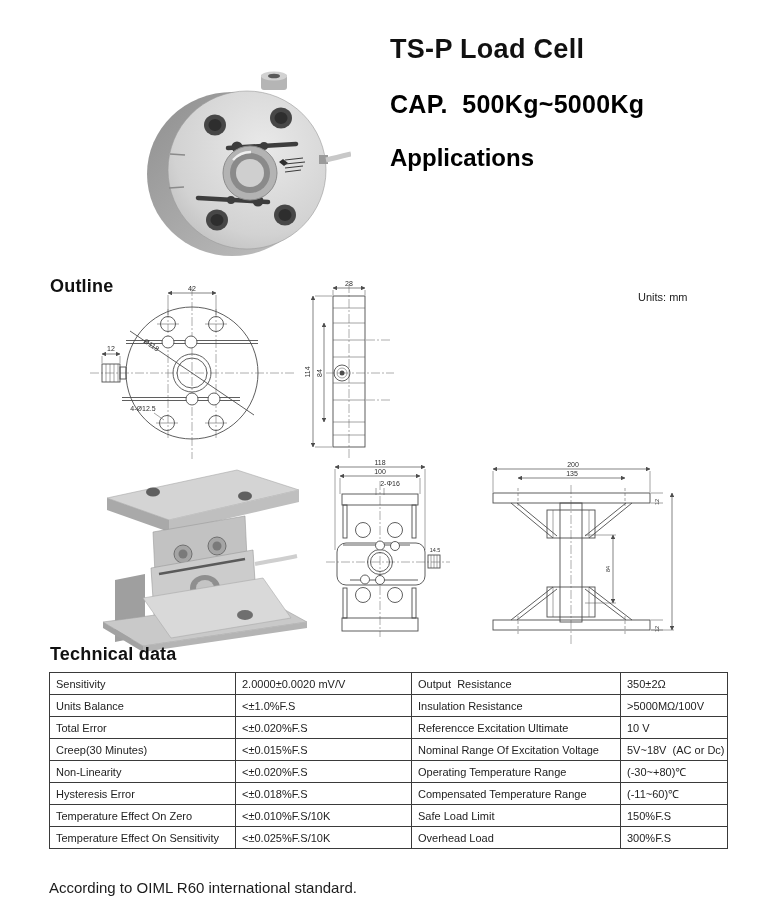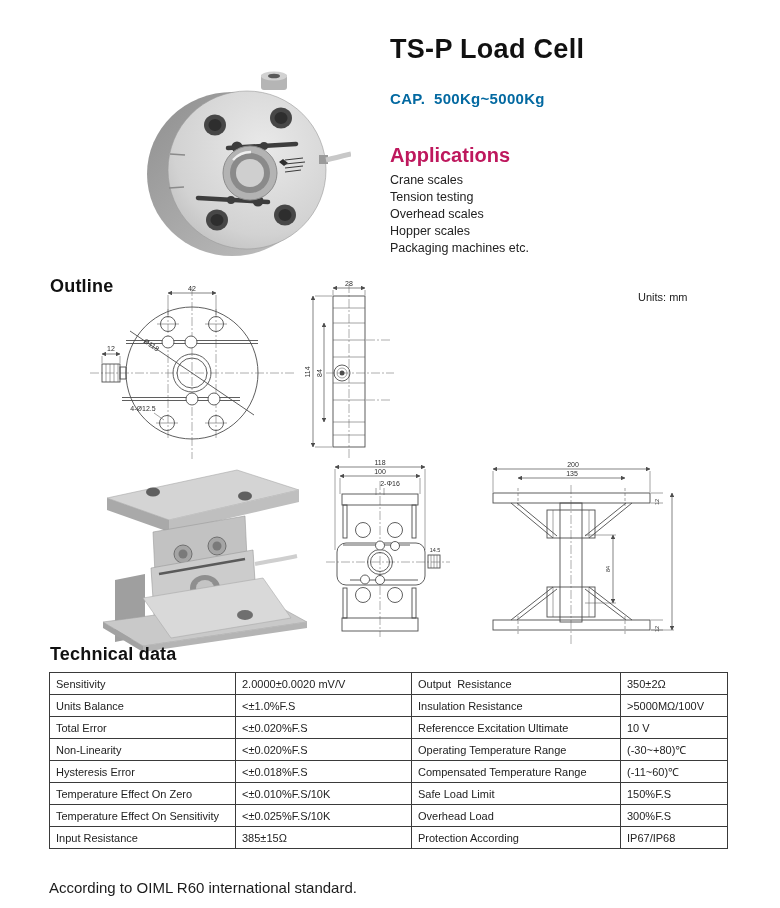--- a/index.html
+++ b/index.html
@@ -1,21 +1,21 @@
 <!DOCTYPE html>
 <html><head>
 <meta charset="utf-8">
 <style>
   html,body{margin:0;padding:0;background:#fff;}
   #page{position:relative;width:780px;height:908px;background:#fff;overflow:hidden;
         font-family:"Liberation Sans",sans-serif;color:#1c1c1c;}
   .abs{position:absolute;}
   .title{font-size:27px;font-weight:600;letter-spacing:.3px;color:#111;}
-  .cap{font-size:15px;font-weight:700;letter-spacing:.3px;white-space:pre;color:#0369a1;}
-  .apps-h{font-size:20px;font-weight:700;color:#be185d;}
+  .cap{font-size:25px;font-weight:700;letter-spacing:.3px;white-space:pre;color:#000000;}
+  .apps-h{font-size:24px;font-weight:700;color:#000000;}
   .apps-item{font-size:12.5px;line-height:17px;color:#222;}
   .sec-h{font-size:18px;font-weight:700;color:#111;letter-spacing:.2px;}
   .units{font-size:11px;color:#222;}
   table.tech{border-collapse:collapse;table-layout:fixed;width:678px;}
   table.tech td{border:1px solid #3a3a3a;font-size:11px;color:#222;height:15px;
         padding:3px 6px;white-space:pre;overflow:hidden;}
   .footnote{font-size:15px;color:#1c1c1c;}
   
   .ln{fill:none;stroke:#4d4d4d;stroke-width:0.9;}
   .tn{fill:none;stroke:#5a5a5a;stroke-width:0.55;}
@@ -78,27 +78,20 @@
     <line x1="152" y1="94" x2="172" y2="92" stroke="#3a3a3a" stroke-width="1"></line>
     <line x1="152" y1="98" x2="170" y2="96" stroke="#3a3a3a" stroke-width="1"></line>
     <line x1="152" y1="102" x2="168" y2="100" stroke="#3a3a3a" stroke-width="1"></line>
     <rect x="186" y="85" width="9" height="9" fill="#9a9a9a"></rect>
     <path d="M193,90 C202,88 210,86 218,84" fill="none" stroke="#c8c8c8" stroke-width="5"></path>
   </svg>
 
   <div class="abs title" style="left:390px;top:34px">TS-P Load Cell</div>
   <div class="abs cap" style="left:390px;top:90px">CAP.  500Kg~5000Kg</div>
   <div class="abs apps-h" style="left:390px;top:144px">Applications</div>
-  <div class="abs" style="left:390px;top:172px">
-    <div class="apps-item">Crane scales</div>
-    <div class="apps-item">Tension testing</div>
-    <div class="apps-item">Overhead scales</div>
-    <div class="apps-item">Hopper scales</div>
-    <div class="apps-item">Packaging machines etc.</div>
-  </div>
 
   <div class="abs sec-h" style="left:50px;top:276px">Outline</div>
   <div class="abs units" style="left:638px;top:291px">Units: mm</div>
 
   <svg class="abs" style="left:80px;top:283px" width="225" height="180" viewBox="0 0 225 180">
     <line class="cl" x1="112" y1="4" x2="112" y2="176"></line>
     <line class="cl" x1="10" y1="90" x2="214" y2="90"></line>
     <line class="cl" x1="88" y1="26" x2="88" y2="155"></line>
     <line class="cl" x1="136" y1="26" x2="136" y2="155"></line>
     <circle class="ln" cx="112" cy="90" r="66"></circle>
@@ -303,20 +296,26 @@
         <td>Insulation Resistance</td>
           <td>&gt;5000MΩ/100V</td>
       </tr>
       <tr>
         <td>Total Error</td>
           <td>&lt;±0.020%F.S</td>
         <td>Referencce Excitation Ultimate</td>
           <td>10 V</td>
       </tr>
       <tr>
+        <td>Creep(30 Minutes)</td>
+          <td>&lt;±0.015%F.S</td>
+        <td>Nominal Range Of Excitation Voltage</td>
+          <td>5V~18V  (AC or Dc)</td>
+      </tr>
+      <tr>
         <td>Non-Linearity</td>
           <td>&lt;±0.020%F.S</td>
         <td>Operating Temperature Range</td>
           <td>(-30~+80)℃</td>
       </tr>
       <tr>
         <td>Hysteresis Error</td>
           <td>&lt;±0.018%F.S</td>
         <td>Compensated Temperature Range</td>
           <td>(-11~60)℃</td>
@@ -326,24 +325,18 @@
           <td>&lt;±0.010%F.S/10K</td>
         <td>Safe Load Limit</td>
           <td>150%F.S</td>
       </tr>
       <tr>
         <td>Temperature Effect On Sensitivity</td>
           <td>&lt;±0.025%F.S/10K</td>
         <td>Overhead Load</td>
           <td>300%F.S</td>
       </tr>
-      <tr>
-        <td>Input Resistance</td>
-          <td>385±15Ω</td>
-        <td>Protection According</td>
-          <td>IP67/IP68</td>
-      </tr>
     </tbody>
   </table>
 
   <div class="abs footnote" style="left:49px;top:879px">According to OIML R60 international standard.</div>
 
 </div>
 
 </body></html>

